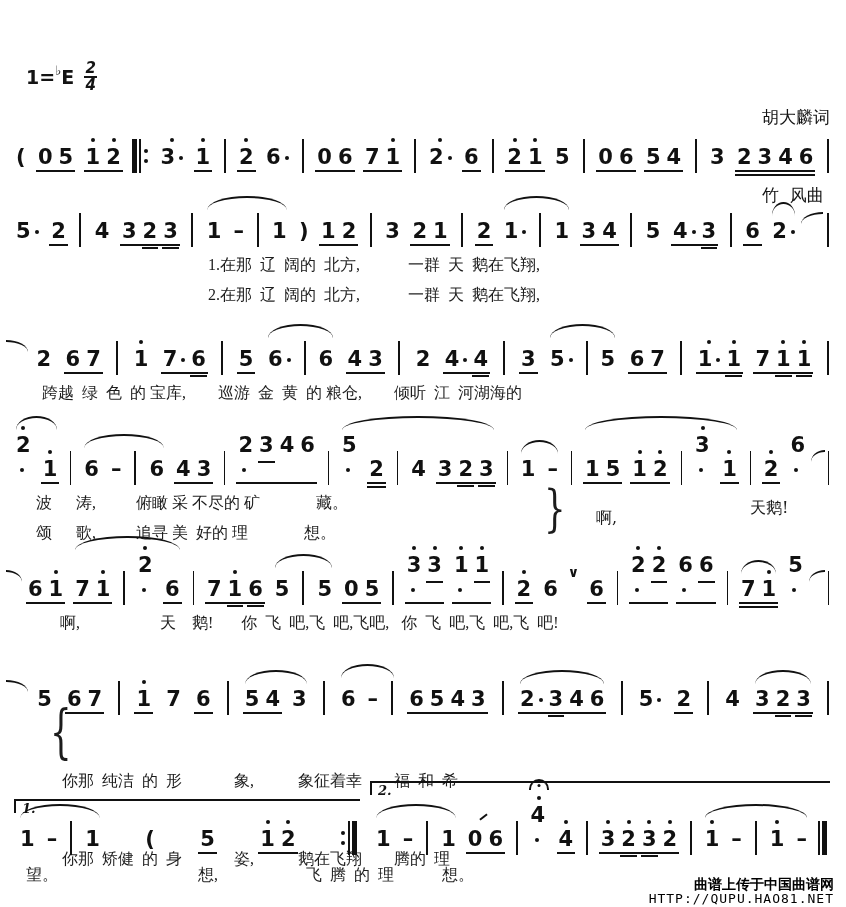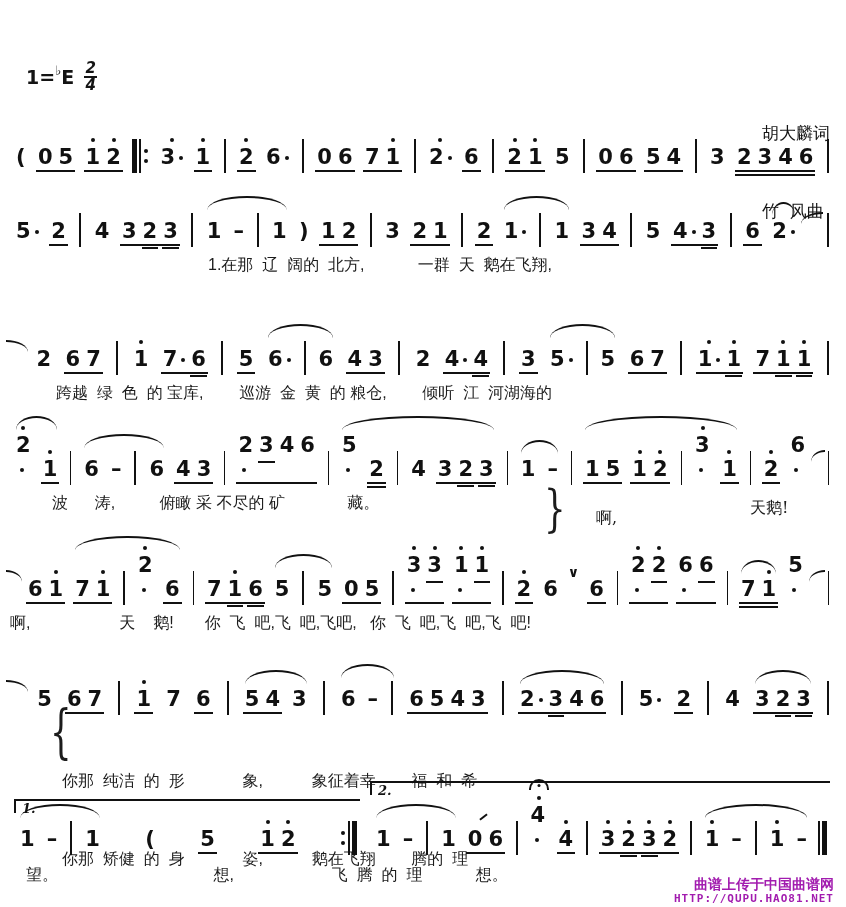--- a/index.html
+++ b/index.html
@@ -17,21 +17,21 @@
   }
   .keysig{
     position:absolute;left:26px;top:62px;font-weight:700;font-size:19px;
     display:flex;align-items:center;color:#141414;
   }
   .keysig sup{font-size:13px;position:relative;top:-7px;font-weight:700;}
   .ts{display:inline-flex;flex-direction:column;align-items:center;margin-left:10px;
       font-size:15px;font-weight:700;line-height:13px;}
   .ts .tsline{width:13px;height:2px;background:#141414;margin:1px 0;}
   .credits{
-    position:absolute;right:16px;top:68px;text-align:left;
+    position:absolute;right:16px;top:52px;text-align:left;
     font-family:"DejaVu Serif",serif;font-size:17px;line-height:26px;
     color:#141414;white-space:pre;
   }
 
   
   .sys{position:absolute;left:10px;right:10px;}
   #sys1{top:118px;} #sys2{top:192px;} #sys3{top:320px;}
   #sys4{top:430px;} #sys5{top:550px;} #sys6{top:660px;} #sys7{top:780px;}
 
   .mline{display:flex;justify-content:space-between;align-items:flex-end;
@@ -79,39 +79,39 @@
   .tf.r .arc{right:-4px;border-radius:100% 0 0 0;}
 
   .volta{position:relative;display:inline-flex;flex:1;justify-content:space-between;
          align-items:flex-end;padding-top:22px;margin:0 4px;}
   .volta > .vt{position:absolute;top:0;left:0;right:2px;height:12px;
          border-top:2px solid #111;border-left:2px solid #111;}
   .volta > .vl{position:absolute;top:2px;left:8px;font-family:"DejaVu Serif",serif;
          font-style:italic;font-weight:700;font-size:13px;}
 
   
-  .lyr{font-family:Liberation Sans, sans-serif;font-size:16px;color:#1c1c1c;
+  .lyr{font-family:Liberation Serif, serif;font-size:16px;color:#1c1c1c;
        white-space:pre;line-height:30px;}
   #sys2 .lyr{margin-left:198px;}
-  #sys3 .lyr{margin-left:46px;}
-  #sys4 .lyr{margin-left:42px;}
-  #sys5 .lyr{}
+  #sys3 .lyr{margin-left:32px;}
+  #sys4 .lyr{margin-left:26px;}
+  #sys5 .lyr{margin-left:50px;}
   #sys6 .lyr{margin-left:52px;margin-top:48px;}
   #sys7 .lyr{margin-left:16px;margin-top:2px;}
 
   .xtr{position:absolute;font-family:"DejaVu Serif",serif;font-size:16px;color:#1c1c1c;}
   #sys4 .ah{left:586px;top:78px;}
   #sys4 .swan{left:740px;top:68px;}
   #sys4 .rbrace{left:534px;top:58px;font-size:34px;transform:scaleY(1.5);font-weight:400;}
   #sys6 .lbrace{left:40px;top:52px;font-size:34px;transform:scaleY(1.7);font-weight:400;}
 
   
-  .wm{position:absolute;right:12px;bottom:2px;text-align:right;color:#a21caf;}
+  .wm{position:absolute;right:12px;bottom:2px;text-align:right;color:#000000;}
   .wm .wm1{font-family:"DejaVu Sans",sans-serif;font-weight:700;font-size:14px;line-height:16px;}
-  .wm .wm2{font-family:"DejaVu Sans Mono",monospace;font-weight:700;font-size:11px;
+  .wm .wm2{font-family:"DejaVu Sans Mono",monospace;font-weight:400;font-size:13px;
            letter-spacing:1px;line-height:13px;}
 </style>
 </head>
 <body>
 
 <div class="page">
 
 
   <div class="keysig">
     <span>1=</span>
@@ -311,20 +311,21 @@
           <span class="grp u0">
             <span class="nt">2<i class="ad"></i></span>
           </span>
         </span>
         <span class="tf r">
           <i class="arc"></i>
         </span>
         <span class="bar"></span>
       </div>
     <div class="lyr">1.在那  辽  阔的  北方,            一群  天  鹅在飞翔,</div>
+    <div class="lyr">2.在那  辽  阔的  北方,            一群  天  鹅在飞翔,</div>
   </div>
 
   <div class="sys" id="sys3">
     <div class="mline">
         <span class="tf l">
           <i class="arc"></i>
         </span>
         <span class="grp u0">
           <span class="nt">2</span>
         </span>
@@ -508,20 +509,21 @@
         </span>
         <span class="grp u0">
           <span class="nt">6<i class="ad"></i></span>
         </span>
         <span class="tf r">
           <i class="arc"></i>
         </span>
         <span class="bar"></span>
       </div>
     <div class="lyr">波      涛,          俯瞰 采 不尽的 矿              藏。</div>
+    <div class="lyr">颂      歌,          追寻 美  好的 理              想。</div>
     <span class="xtr rbrace">}</span>
     <span class="xtr ah">啊,</span>
     <span class="xtr swan">天鹅!</span>
   </div>
 
   <div class="sys" id="sys5">
     <div class="mline">
         <span class="tf l">
           <i class="arc"></i>
         </span>

